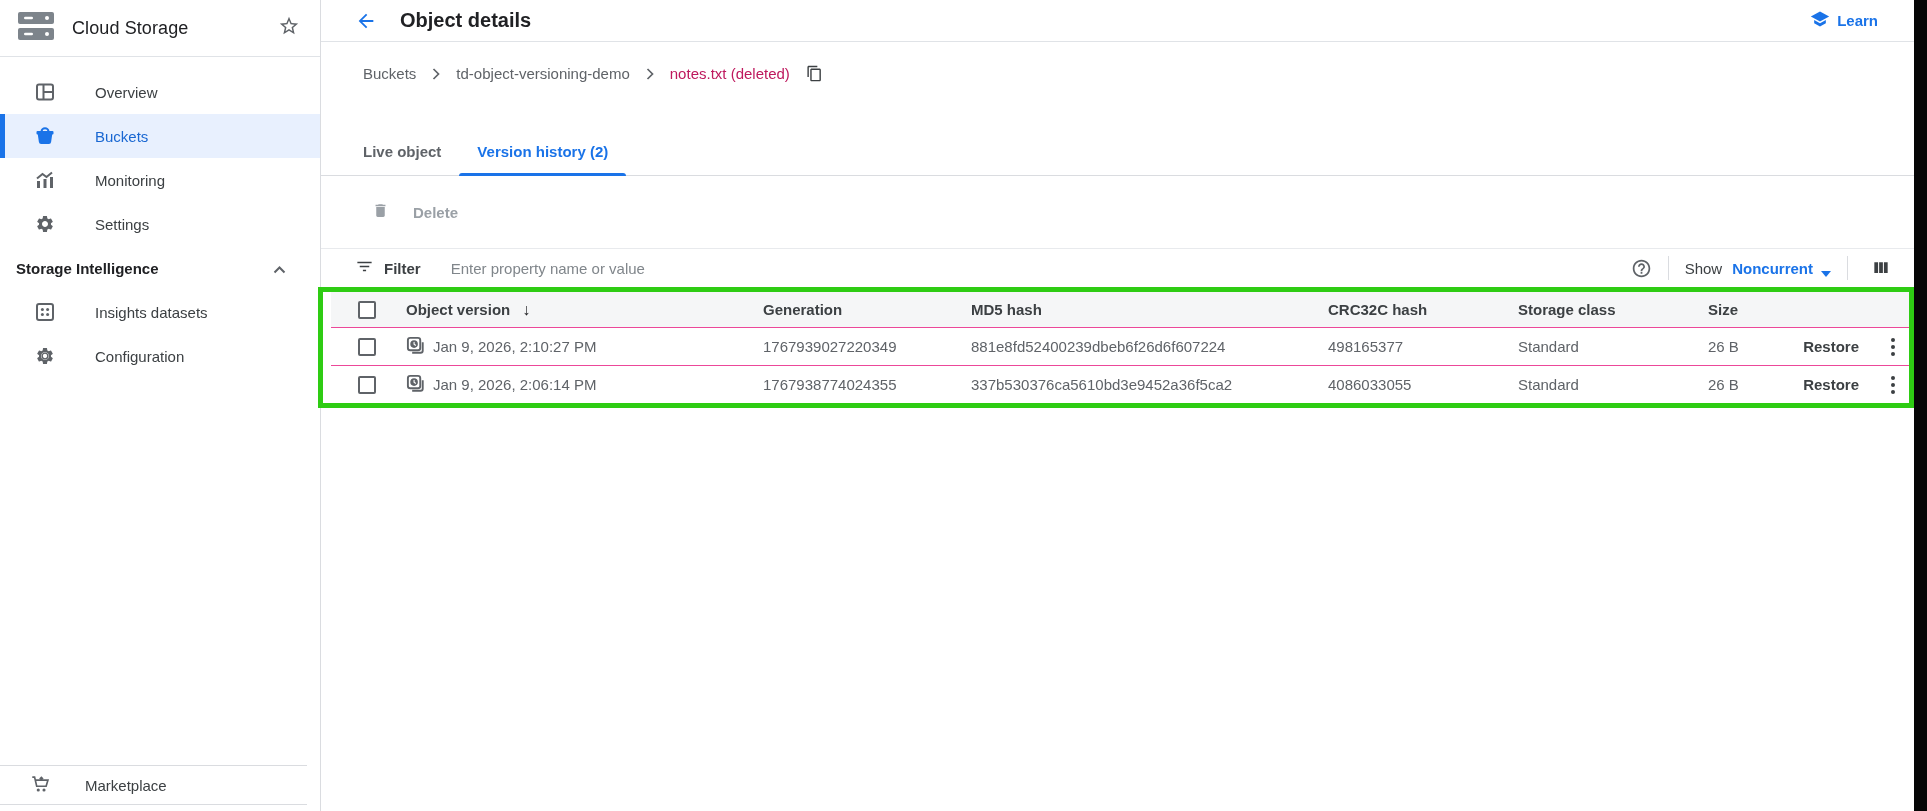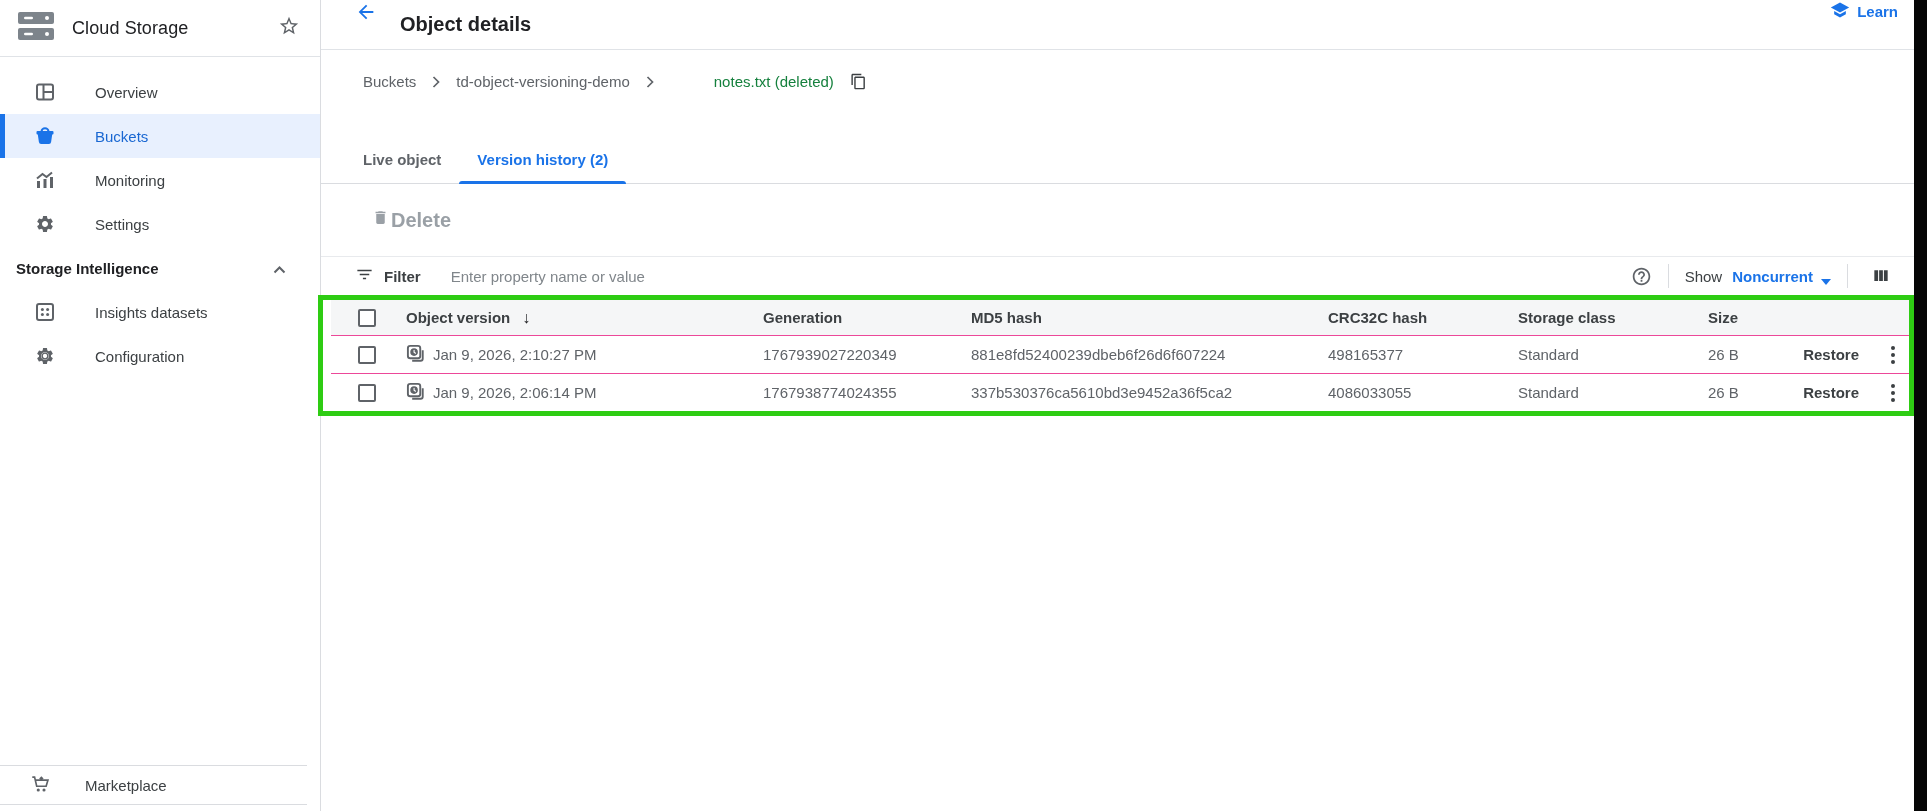--- a/index.html
+++ b/index.html
@@ -21,40 +21,40 @@
   .nav-item.active{background:#e8f0fe;color:#1967d2;}
   .nav-item.active::before{content:"";position:absolute;left:0;top:0;bottom:0;width:5px;background:#1a73e8;}
   .section-header{height:44px;display:flex;align-items:center;padding:0 34px 0 16px;
                   font-size:15px;font-weight:bold;color:#202124;justify-content:space-between;box-sizing:border-box;}
   .sidebar-footer{position:absolute;left:0;right:13px;bottom:6px;height:40px;border-top:1px solid #dadce0;
                   border-bottom:1px solid #dadce0;display:flex;align-items:center;padding-left:30px;gap:33px;
                   font-size:15px;color:#3c4043;box-sizing:border-box;background:#fff;}
 
   
   .main{position:absolute;left:321px;top:0;right:13px;bottom:0;background:#fff;}
-  .app-bar{height:50px;border-bottom:1px solid #e0e3e7;display:flex;align-items:flex-start;
-           padding:0 16px 0 33px;box-sizing:border-box;}
+  .app-bar{height:42px;border-bottom:1px solid #e0e3e7;display:flex;align-items:center;
+           padding:0 36px 0 33px;box-sizing:border-box;}
   .back-btn{width:24px;height:24px;display:flex;align-items:center;justify-content:center;cursor:pointer;}
   .page-title{font-size:20px;color:#202124;margin-left:22px;flex:1;}
   .learn-link{display:flex;align-items:center;gap:7px;color:#1a73e8;font-size:15px;font-weight:bold;cursor:pointer;}
 
   .breadcrumb{height:63px;display:flex;align-items:center;padding-left:42px;font-size:15px;box-sizing:border-box;}
   .crumb{color:#5f6368;cursor:pointer;}
-  .crumb.current{color:#15803d;cursor:default;margin-left:44px;}
+  .crumb.current{color:#be185d;cursor:default;}
   .crumb-sep{margin:0 16px;display:flex;align-items:center;}
   .copy-btn{margin-left:16px;display:flex;align-items:center;cursor:pointer;}
 
   .tabs{height:71px;display:flex;align-items:flex-end;padding-left:24px;border-bottom:1px solid #dadce0;box-sizing:border-box;}
   .tab{height:48px;display:flex;align-items:center;padding:0 18px;font-size:15px;font-weight:bold;
        color:#5f6368;cursor:pointer;position:relative;}
   .tab.active{color:#1a73e8;}
   .tab.active::after{content:"";position:absolute;left:0;right:0;bottom:-1px;height:3px;background:#1a73e8;border-radius:3px 3px 0 0;}
 
   .toolbar{height:73px;display:flex;align-items:center;padding-left:51px;border-bottom:1px solid #e8eaed;box-sizing:border-box;}
-  .delete-btn{display:flex;align-items:center;gap:2px;font-size:20px;font-weight:bold;color:#9aa0a6;cursor:default;}
+  .delete-btn{display:flex;align-items:center;gap:24px;font-size:15px;font-weight:bold;color:#9aa0a6;cursor:default;}
 
   .filter-row{height:38px;display:flex;align-items:center;padding:0 16px 0 34px;box-sizing:border-box;}
   .filter-label{display:flex;align-items:center;gap:10px;font-size:15px;font-weight:bold;color:#3c4043;cursor:pointer;}
   .filter-input{flex:1;border:none;outline:none;font-size:15px;color:#202124;margin-left:28px;
                 font-family:"Liberation Sans",sans-serif;background:transparent;}
   .filter-input::placeholder{color:#80868b;}
   .vsep{width:1px;height:24px;background:#dadce0;margin:0 16px;}
   .show-group{display:flex;align-items:center;gap:10px;font-size:15px;}
   .show-label{color:#3c4043;}
   .show-value{color:#1a73e8;font-weight:bold;display:flex;align-items:flex-end;gap:8px;cursor:pointer;}

